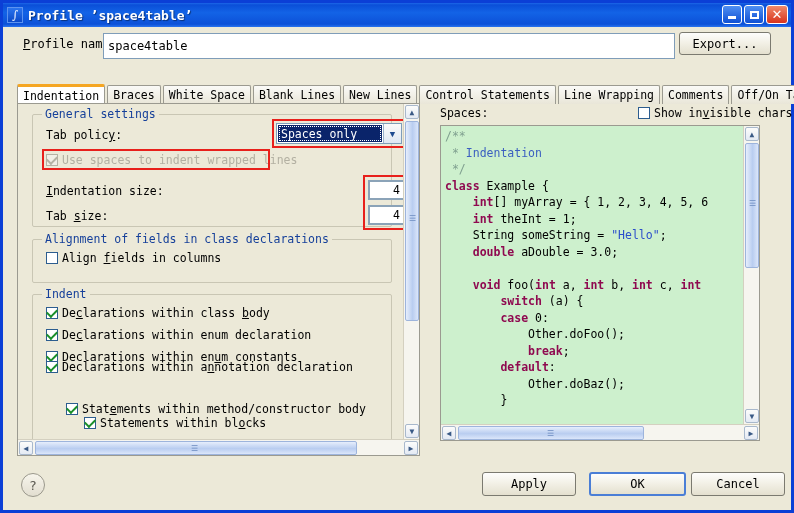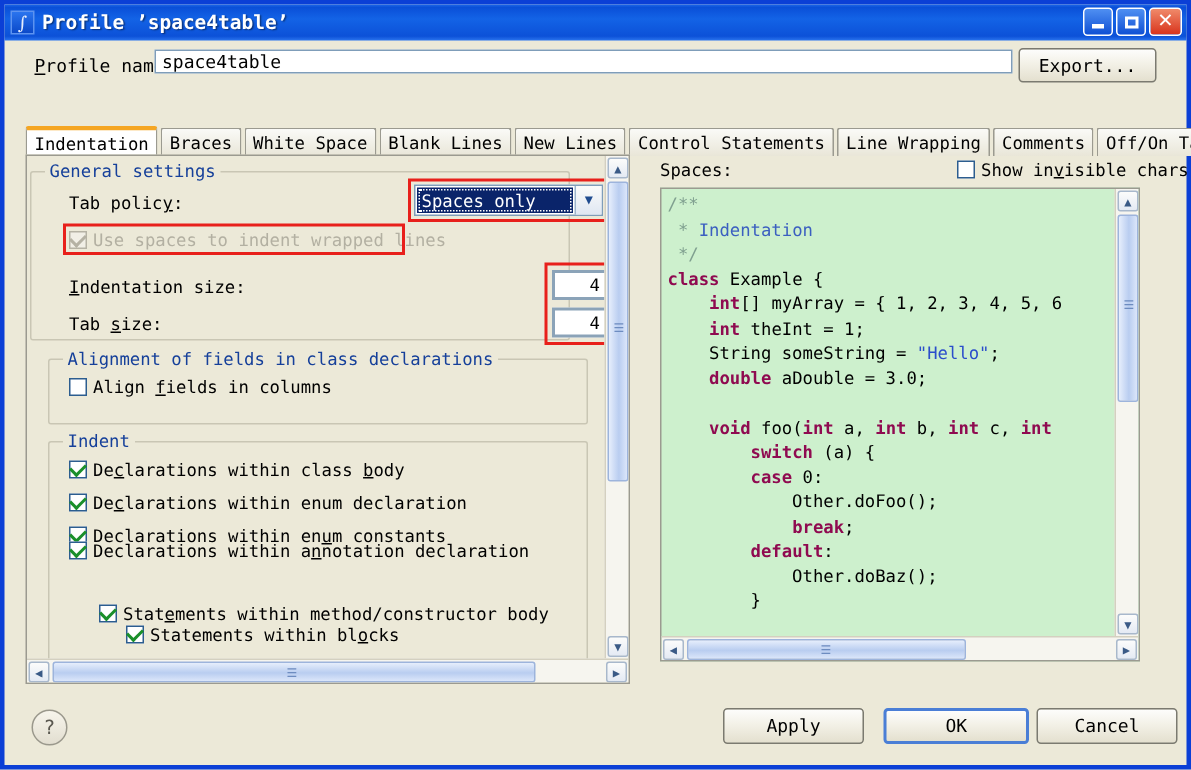--- a/index.html
+++ b/index.html
@@ -50,21 +50,21 @@
   .glyph-max{width:9px;height:8px;border:2px solid #fff;box-sizing:border-box;}
   .glyph-close{font-size:13px;line-height:12px;font-family:"DejaVu Sans",sans-serif;}
   
   .pn-row{position:absolute;left:0;top:24px;width:788px;height:34px;}
   .pn-label{
     position:absolute;left:20px;top:10px;font-size:12px;color:#000;
     white-space:nowrap;
   }
   .u{text-decoration:underline;}
   .pn-input{
-    position:absolute;left:100px;top:6px;width:572px;height:16px;
+    position:absolute;left:100px;top:6px;width:572px;height:26px;
     box-sizing:border-box;
     border:1px solid #7f9db9;background:#fff;
     font-family:"DejaVu Sans Mono","Liberation Mono",monospace;
     font-size:12px;color:#000;
     padding:2px 4px;outline:none;
   }
   .btn{
     box-sizing:border-box;
     background:linear-gradient(180deg,#fdfdfc 0%,#f3f1e7 45%,#e4e0cf 100%);
     border:1px solid #7b7a70;border-radius:3px;
@@ -270,21 +270,21 @@
     <div class="tab">
         <span>Off/On Tags</span>
       </div>
   </div>
 
   <div class="content">
 
     <div class="left-panel">
       <div class="lp-inner">
 
-        <div class="group" style="left:2px;top:10px;width:360px;height:113px;">
+        <div class="group" style="left:14px;top:10px;width:360px;height:113px;">
           <div class="group-title">General settings</div>
         </div>
         <div class="fld-label" style="left:28px;top:24px;">Tab polic<span class="u">y</span>:</div>
         <div class="combo" style="left:258px;top:19px;width:126px;">
           <div class="combo-val">Spaces only</div>
           <div class="combo-arrow">▼</div>
         </div>
         <div class="hl" style="left:254px;top:15px;width:134px;height:29px;"></div>
 
         <div class="cb-row" style="left:28px;top:49px;">

